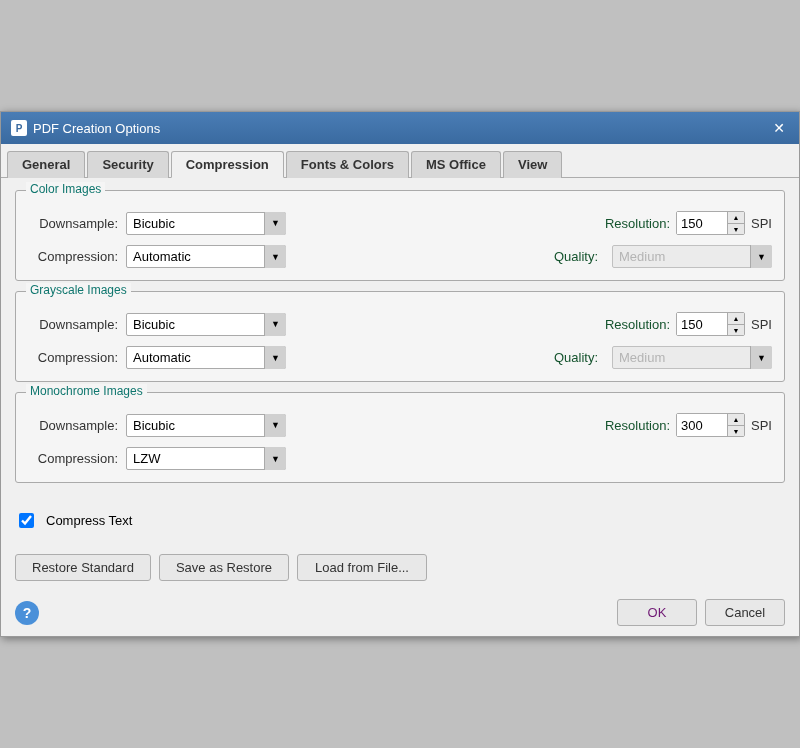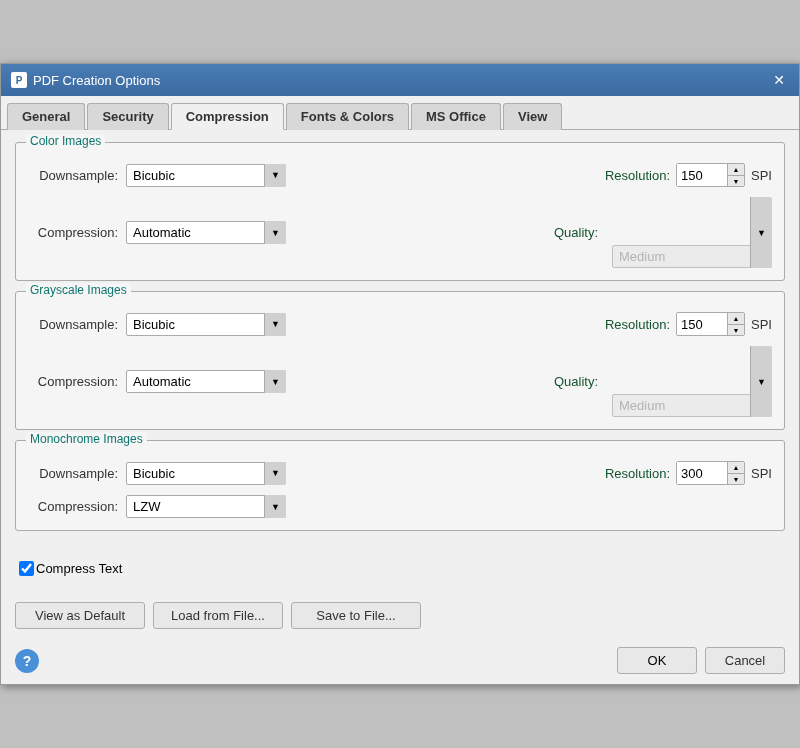--- a/index.html
+++ b/index.html
@@ -198,32 +198,31 @@
       display: flex;
       align-items: center;
       gap: 14px;
       margin-left: auto;
     }
     .quality-select-wrapper {
       position: relative;
     }
     .quality-select-wrapper select {
       min-width: 160px;
-      margin-top: 48px;
     }
     .compress-row {
       display: flex;
       align-items: center;
       gap: 8px;
       padding: 8px 0 4px 4px;
     }
     .checkbox-area {
       display: flex;
       align-items: center;
-      gap: 2px;
+      gap: 12px;
       margin-top: 12px;
     }
     input[type="checkbox"] {
       width: 15px;
       height: 15px;
       cursor: pointer;
     }
     .bottom-buttons {
       display: flex;
       padding: 10px 14px 12px 14px;
@@ -252,21 +251,21 @@
       display: flex;
       gap: 8px;
     }
     .btn-ok {
       padding: 5px 28px;
       background: #e8e8e8;
       border: 1px solid #adadad;
       border-radius: 3px;
       cursor: pointer;
       font-size: 13px;
-      color: #000000;
+      color: #701a75;
       min-width: 80px;
     }
     .btn-cancel {
       padding: 5px 16px;
       background: #e8e8e8;
       border: 1px solid #adadad;
       border-radius: 3px;
       cursor: pointer;
       font-size: 13px;
       color: #333;
@@ -459,23 +458,23 @@
       <div class="checkbox-area">
         <input type="checkbox" checked="" id="compress-text" style="">
         <label for="compress-text">
           <span>Compress Text</span>
         </label>
       </div>
     </div>
   </div>
 
   <div class="bottom-buttons">
-    <button class="btn">View as Default</button>
+    <button class="btn">Restore Standard</button>
+    <button class="btn">Save as Restore</button>
     <button class="btn">Load from File...</button>
-    <button class="btn">Save to File...</button>
   </div>
 
   <div class="footer">
     <div class="help-icon">?</div>
     <div class="footer-right">
       <button class="btn-ok">
         <span>OK</span>
       </button>
       <button class="btn-cancel">
         <span>Cancel</span>

